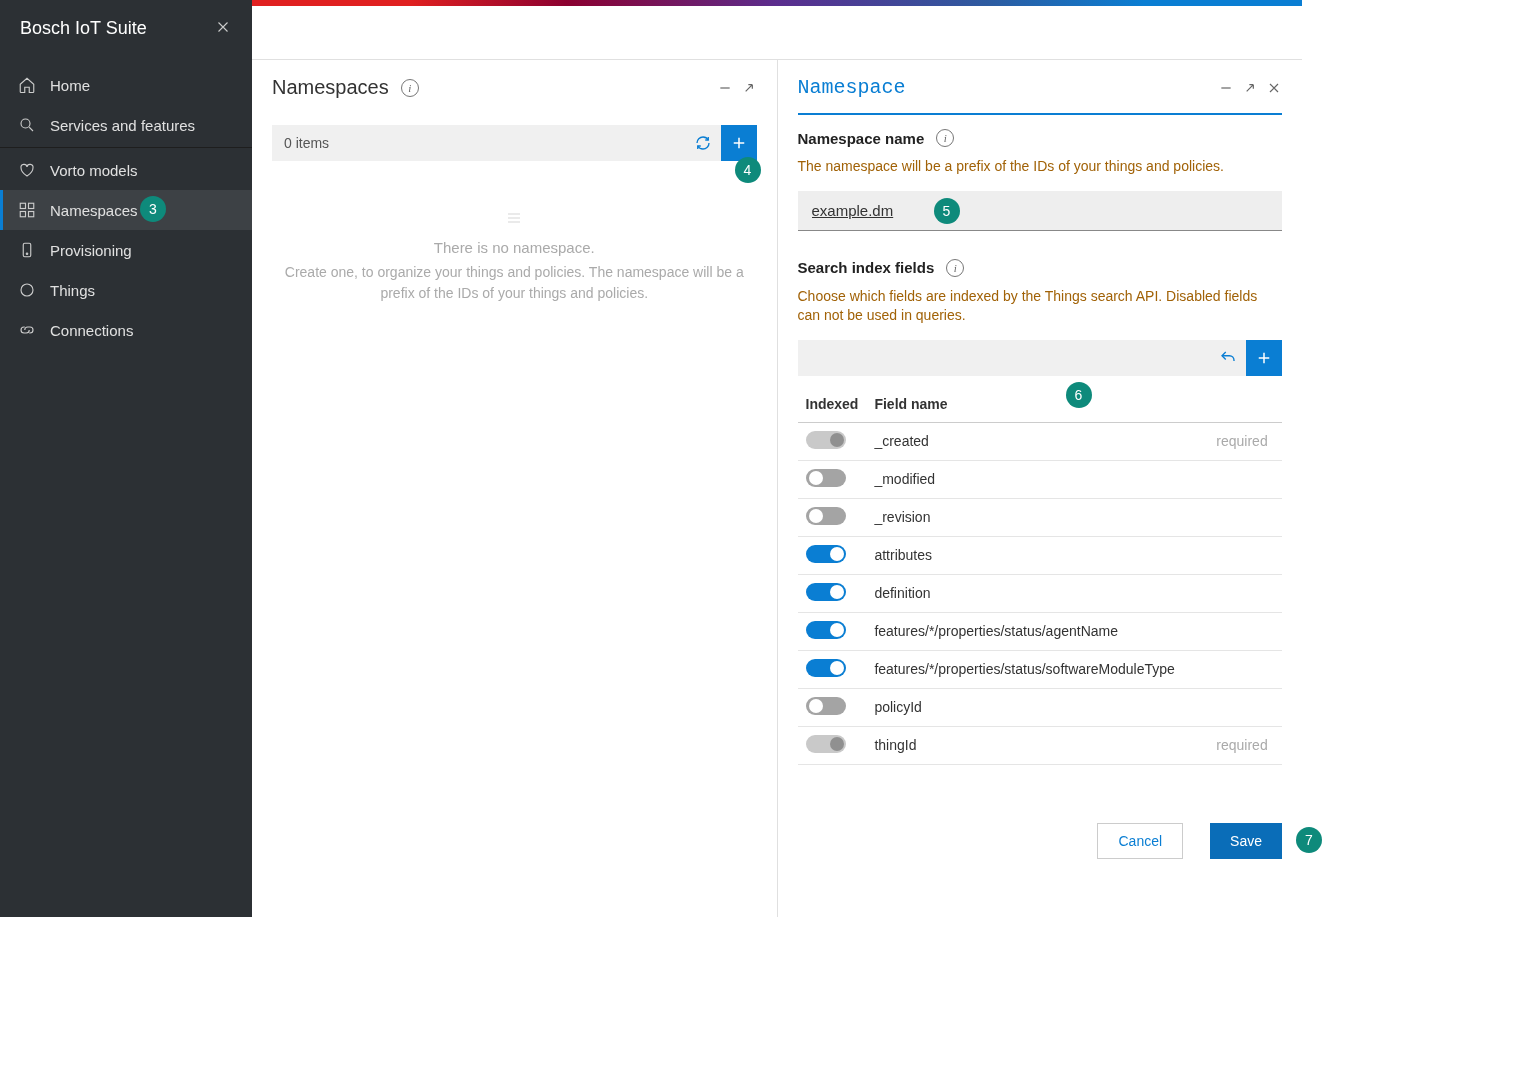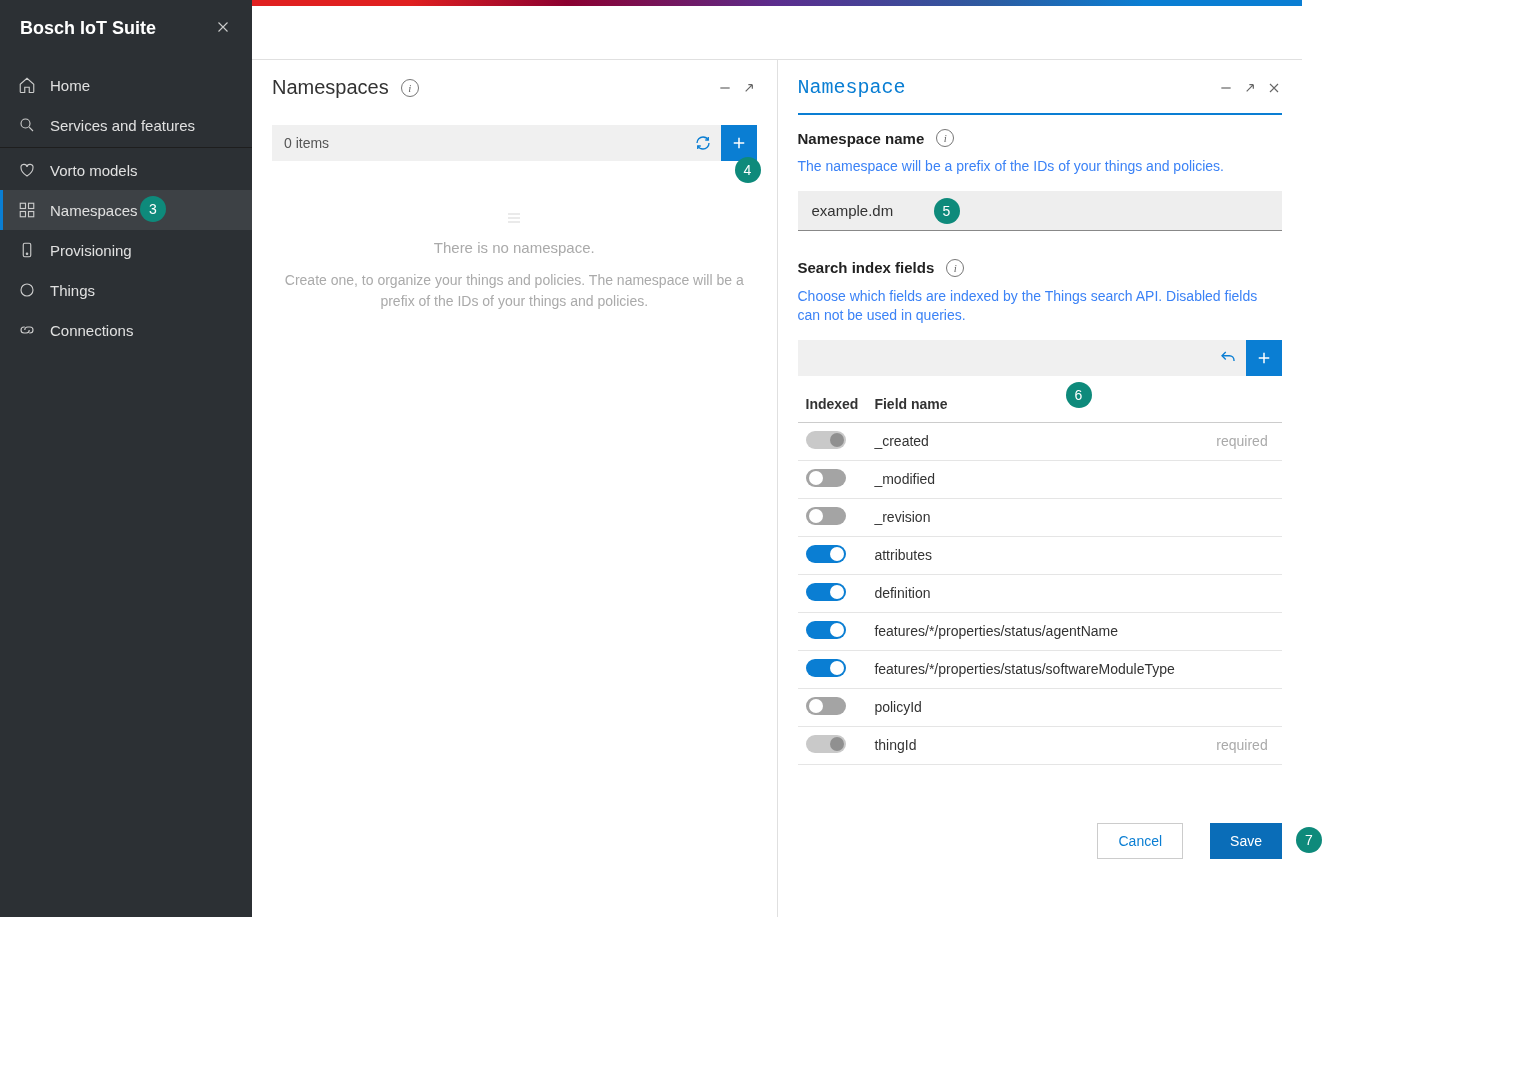--- a/index.html
+++ b/index.html
@@ -2,21 +2,21 @@
 <html><head>
 <meta charset="utf-8">
 <style>
 * { box-sizing: border-box; margin: 0; padding: 0; }
 body { font-family: -apple-system, BlinkMacSystemFont, "Segoe UI", Arial, sans-serif; font-size: 14px; color: #333; background: #fff; }
 
 .app { display: flex; height: 917px; width: 1302px; }
 
 .sidebar { width: 252px; background: #2c3034; color: #e0e0e0; display: flex; flex-direction: column; }
 .sidebar-header { display: flex; align-items: center; justify-content: space-between; padding: 18px 20px; }
-.sidebar-title { font-size: 18px; font-weight: 700; color: #fff; }
+.sidebar-title { font-size: 18px; font-weight: 400; color: #fff; }
 .sidebar-close { cursor: pointer; }
 .sidebar-close svg { width: 18px; height: 18px; stroke: #ccc; }
 
 .sidebar-nav { display: flex; flex-direction: column; margin-top: 8px; }
 .nav-item { display: flex; align-items: center; padding: 11px 18px; cursor: pointer; color: #e0e0e0; font-size: 15px; position: relative; }
 .nav-item.active { background: #3d4145; }
 .nav-item.active::before { content: ""; position: absolute; left: 0; top: 0; bottom: 0; width: 3px; background: #0a7ed3; }
 .nav-icon { width: 18px; height: 18px; margin-right: 14px; flex-shrink: 0; display: flex; align-items: center; justify-content: center; }
 .nav-icon svg { width: 18px; height: 18px; stroke: #ccc; fill: none; }
 .nav-divider { height: 1px; background: #1e1e1e; margin: 2px 0; }
@@ -44,30 +44,30 @@
 .icon-btn { width: 36px; height: 36px; display: flex; align-items: center; justify-content: center; cursor: pointer; }
 .icon-btn svg { width: 18px; height: 18px; }
 .icon-btn.refresh svg { stroke: #0a7ed3; fill: none; }
 .icon-btn.add { background: #0a7ed3; }
 .icon-btn.add svg { stroke: #fff; }
 .icon-btn.undo svg { stroke: #0a7ed3; fill: none; }
 
 .empty-state { text-align: center; padding: 50px 30px; color: #999; }
 .empty-icon { margin-bottom: 12px; opacity: 0.5; }
 .empty-icon svg { width: 16px; height: 12px; stroke: #aaa; }
-.empty-title { font-size: 15px; margin-bottom: 14px; color: #aaa; }
+.empty-title { font-size: 15px; margin-bottom: 6px; color: #aaa; }
 .empty-desc { font-size: 14px; color: #aaa; line-height: 1.5; }
 
 .form-body { padding: 14px 20px; overflow-y: auto; }
 .form-section { margin-bottom: 28px; }
 .form-label-row { display: flex; align-items: center; gap: 12px; margin-bottom: 10px; }
 .form-label { font-size: 15px; font-weight: 600; color: #222; }
 .info-icon { width: 18px; height: 18px; border: 1.3px solid #777; border-radius: 50%; display: flex; align-items: center; justify-content: center; font-size: 11px; color: #666; font-family: serif; font-style: italic; }
-.form-hint { font-size: 14px; color: #3b82f6; margin-bottom: 14px; line-height: 1.4; }
-.text-input { width: 100%; height: 40px; background: #eeeeee; border: none; border-bottom: 1px solid #888; padding: 0 14px; font-size: 15px; color: #333; outline: none; }
+.form-hint { font-size: 14px; color: #a16207; margin-bottom: 14px; line-height: 1.4; }
+.text-input { width: 100%; height: 40px; background: #eeeeee; border: none; border-bottom: 1px solid #888; padding: 0 14px; font-size: 15px; color: #333; outline: none; text-decoration: underline; }
 
 .search-toolbar { display: flex; align-items: center; justify-content: flex-end; background: #f0f0f0; height: 36px; margin-bottom: 10px; }
 
 .fields-table { width: 100%; border-collapse: collapse; }
 .fields-table th { text-align: left; font-size: 14px; font-weight: 600; padding: 10px 8px; border-bottom: 1px solid #ccc; }
 .fields-table th.col-indexed { width: 68px; }
 .fields-table td { padding: 8px 8px; border-bottom: 1px solid #e5e5e5; font-size: 14px; vertical-align: middle; }
 .fields-table td.col-field { color: #333; }
 .fields-table td.col-flag { text-align: center; color: #aaa; font-size: 14px; width: 80px; }
 

